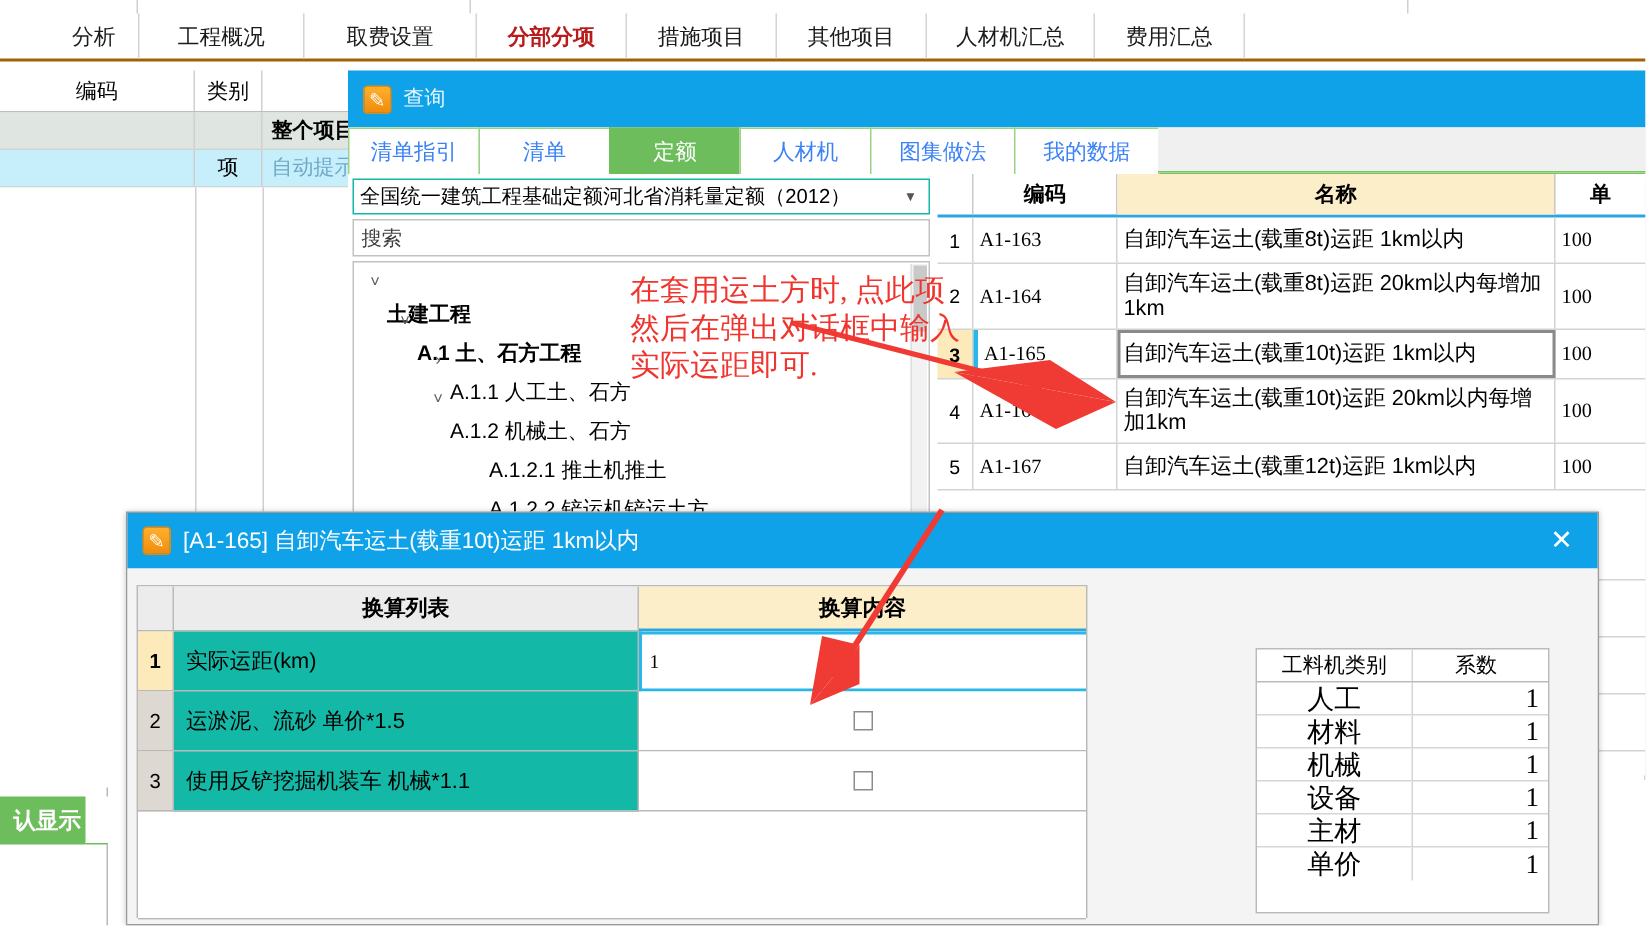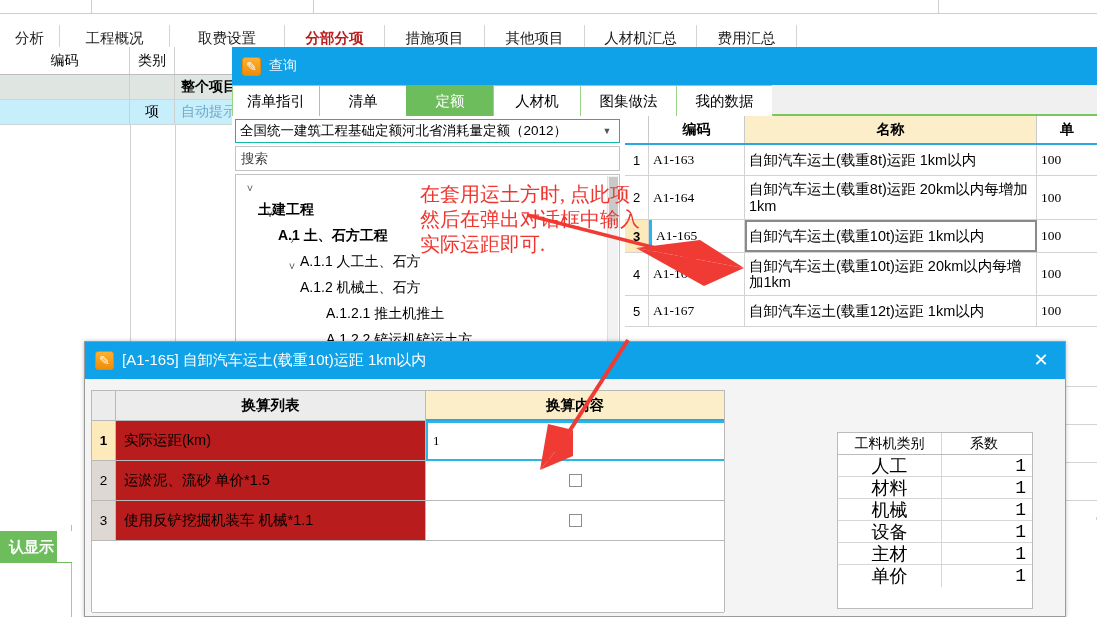--- a/index.html
+++ b/index.html
@@ -20,23 +20,23 @@
   .bg-topstrip {
     position: absolute; left: 0; top: 0; width: 1097px; height: 14px;
     background: #ffffff; border-bottom: 1px solid #cfcfcf;
   }
   .bg-topstrip .tickmark {
     position: absolute; top: 0; width: 1px; height: 14px; background: #cfcfcf;
   }
 
   
   .bg-tabs {
-    position: absolute; left: 0; top: 25px; width: 1097px; height: 32px;
-    background: #ffffff; border-bottom: 5px solid #a16207;
-    display: flex; align-items: stretch;
+    position: absolute; left: 0; top: 9px; width: 1097px; height: 32px;
+    background: #ffffff; border-bottom: 2px solid #a16207;
+    display: flex; align-items: stretch; padding-left: 33px;
   }
   .bg-tab {
     display: flex; align-items: center; justify-content: center;
     border-right: 1px solid #d4d4d4;
     font-size: 14.5px; color: #1b1b1b; white-space: nowrap;
   }
   .bg-tab.active { color: #b91c1c; font-weight: bold; }
   .bg-tab.filler { flex: 1 1 auto; border-right: none; }
 
   
@@ -97,21 +97,21 @@
   .qw-title-text { color: #eaf7ff; font-size: 14px; }
 
   .qw-tabs {
     position: absolute; left: 0; top: 38px; width: 865px; height: 31px;
     background: #f0f0f0; display: flex; border-bottom: 1px solid #7ac55f;
   }
   .qw-tab {
     display: flex; align-items: center; justify-content: center;
     width: 88px; height: 31px; background: #ffffff;
     border: 1px solid #9ad386; border-bottom: none; margin-right: -1px;
-    font-size: 14.5px; color: #000000;
+    font-size: 14.5px; color: #3b82f6;
   }
   .qw-tab.active { background: #6dbd5c; color: #ffffff; border-color: #6dbd5c; }
   .qw-tab.wide { width: 97px; }
   .qw-tabs-filler { flex: 1 1 auto; background: #f0f0f0; border-bottom: 1px solid #7ac55f; }
 
   .qw-body { position: absolute; left: 0; top: 69px; width: 865px; height: 231px; background: #ffffff; }
 
   
   .tree-pane { position: absolute; left: 3px; top: 3px; width: 385px; height: 226px; }
   .combo {
@@ -174,34 +174,34 @@
   }
   .cd-body { position: absolute; left: 0; top: 37px; width: 980px; height: 237px; background: #f4f4f4; }
 
   .conv-table { position: absolute; left: 6px; top: 11px; width: 634px; height: 222px; background:#fff; border: 1px solid #b9b9b9; }
   .ct-head { display: flex; height: 30px; }
   .ct-h { display: flex; align-items: center; justify-content: center; font-weight: bold; font-size: 14.5px; border-right: 1px solid #b9b9b9; border-bottom: 1px solid #b9b9b9; background: #ececec; }
   .ct-h.val { background: #fceec8; border-bottom: 2px solid #2ba6df; }
   .ct-row { display: flex; height: 40px; }
   .ct-c { display: flex; align-items: center; border-right: 1px solid #b9b9b9; border-bottom: 1px solid #b9b9b9; font-size: 14.5px; }
   .ct-c.idx { justify-content: center; background: #ddd8d2; font-size: 13.5px; }
-  .ct-c.lbl { background: #b91c1c; padding-left: 8px; }
+  .ct-c.lbl { background: #14b8a6; padding-left: 8px; }
   .ct-c.val { background: #ffffff; justify-content: center; }
   .ct-row.active .idx { background: #fdeaba; font-weight: bold; }
   .ct-row.active .val { border: 2px solid #29b6e8; justify-content: flex-start; padding-left: 5px; }
   .ct-row.active .val .input-text { font-size: 13px; font-family:"Liberation Serif", serif;}
   .cb { width: 13px; height: 13px; border: 1px solid #8c8c8c; background: #fff; display: inline-block; }
   .ct-fill { height: 72px; background: #ffffff; border-bottom: 1px solid #b9b9b9; }
 
   .coef-table { position: absolute; left: 752px; top: 53px; width: 196px; height: 177px; border: 1px solid #bbb; background: #fff; }
   .cf-row { display: flex; height: 22px; border-bottom: 1px solid #d6d6d6; }
   .cf-row:last-child { border-bottom: none; }
   .cf-c { display: flex; align-items: center; font-size: 18px; }
   .cf-c.k { width: 104px; justify-content: center; border-right: 1px solid #d6d6d6; }
-  .cf-c.v { flex: 1; justify-content: flex-end; padding-right: 6px; font-family:Liberation Mono, monospace;text-align:center; }
+  .cf-c.v { flex: 1; justify-content: flex-end; padding-right: 6px; font-family:Liberation Serif, serif;text-align:center; }
   .cf-row.head .cf-c { font-size: 14px; justify-content: center; }
   .cf-row.head { border-bottom: 1px solid #bbb; }
   .cf-row.head .cf-c.v { justify-content: center; }
 
   
   #annot { position: absolute; inset: 0; pointer-events: none; }
   .anno-text {
     position: absolute; color: #f0352f; font-size: 20px; line-height: 25px;
     white-space: pre; font-family: "Liberation Serif", "DejaVu Serif", serif;
   }

